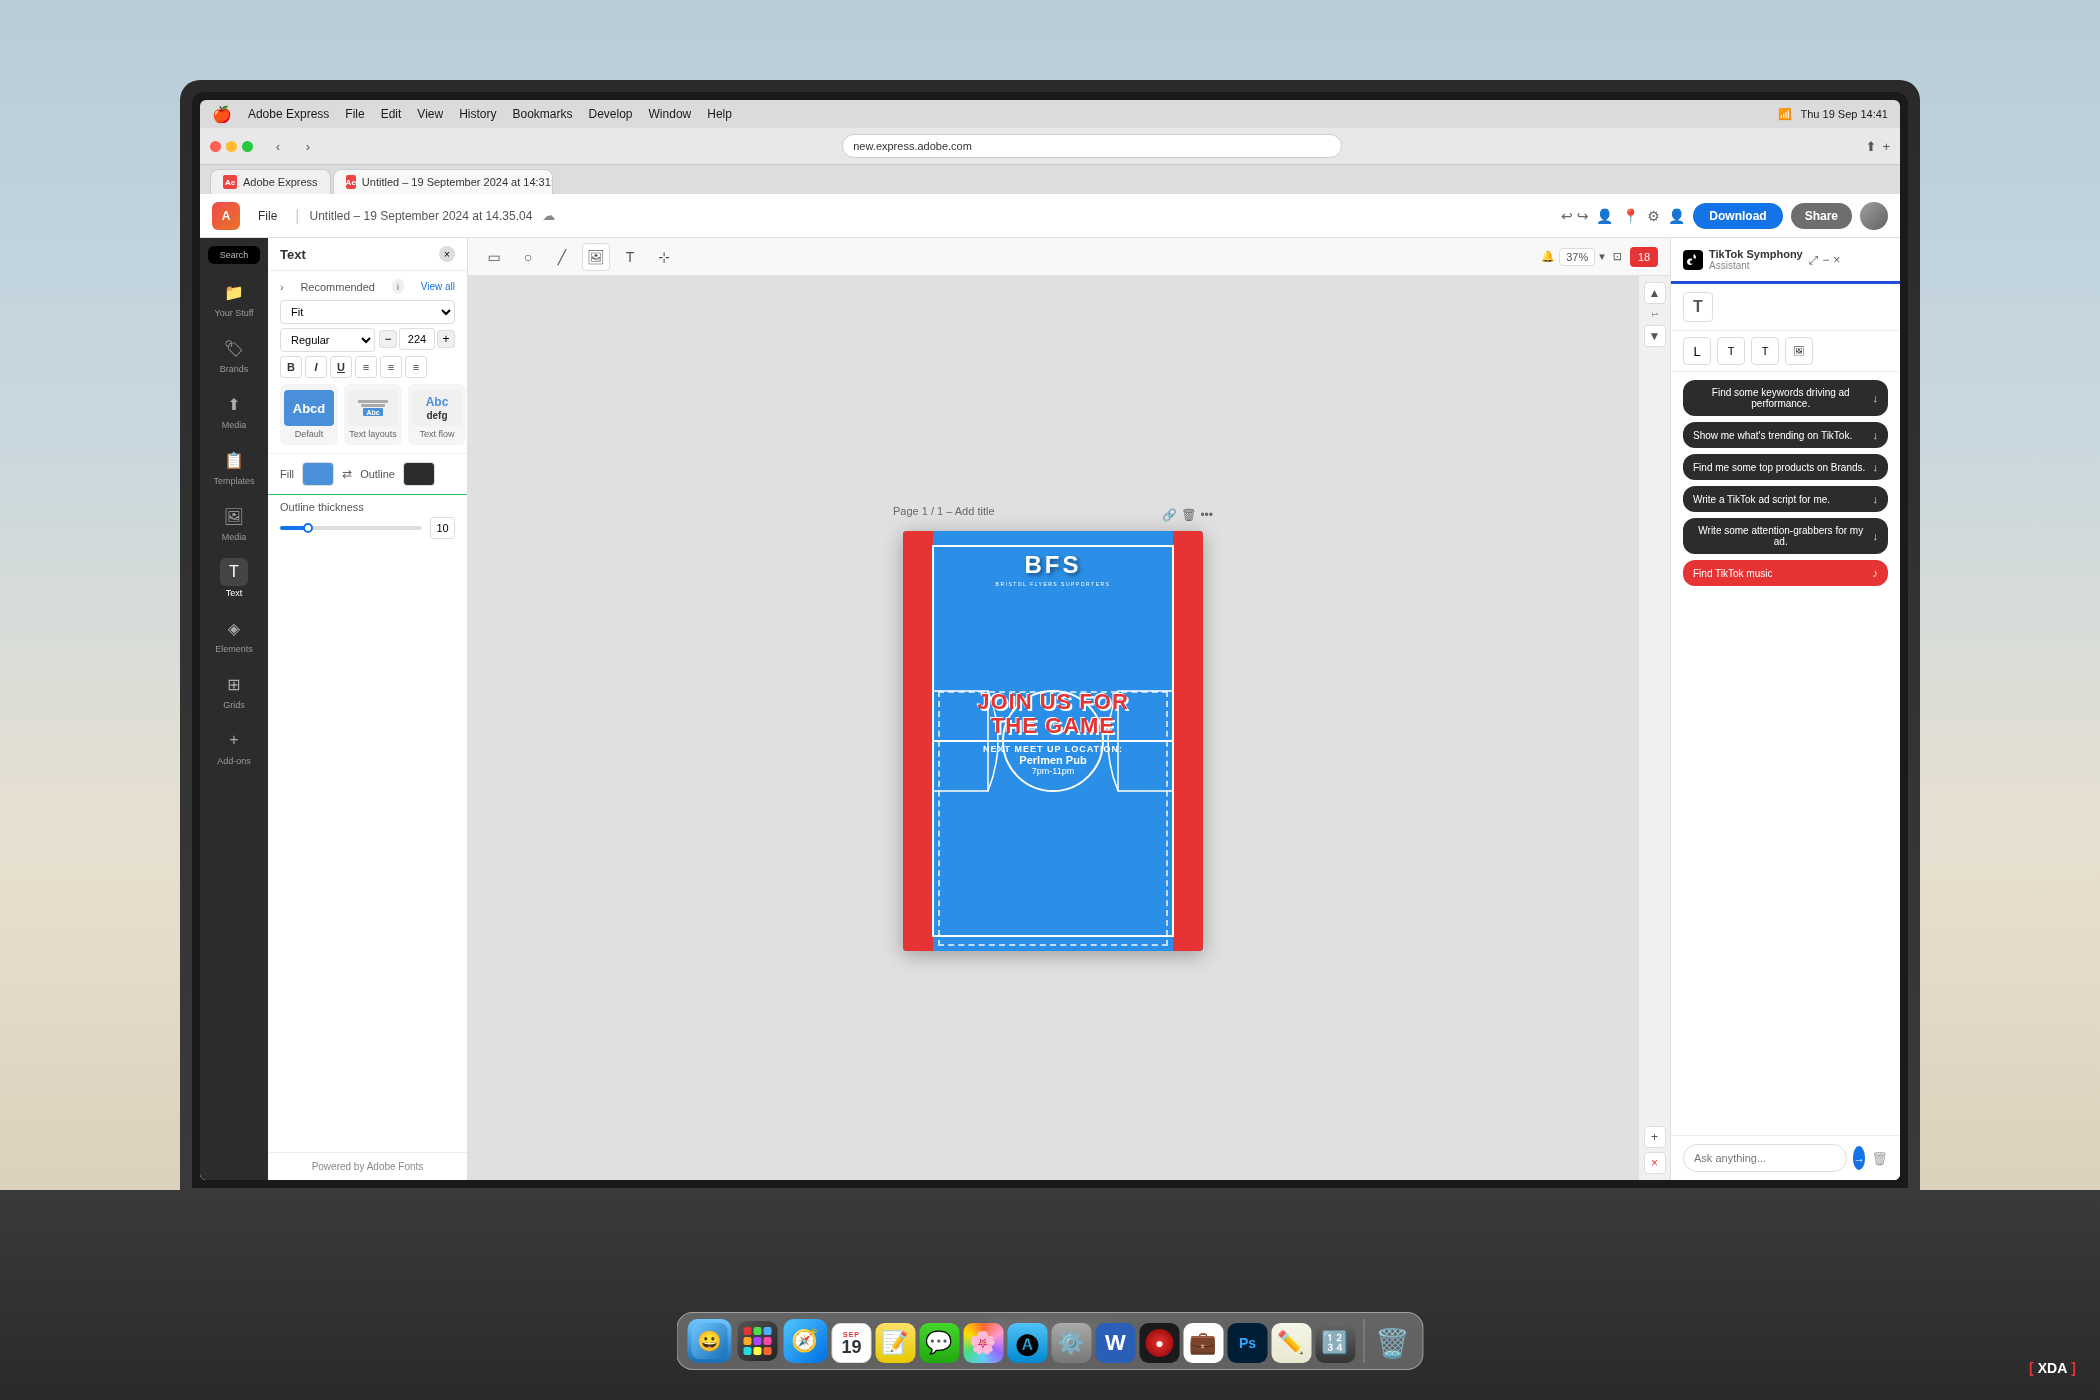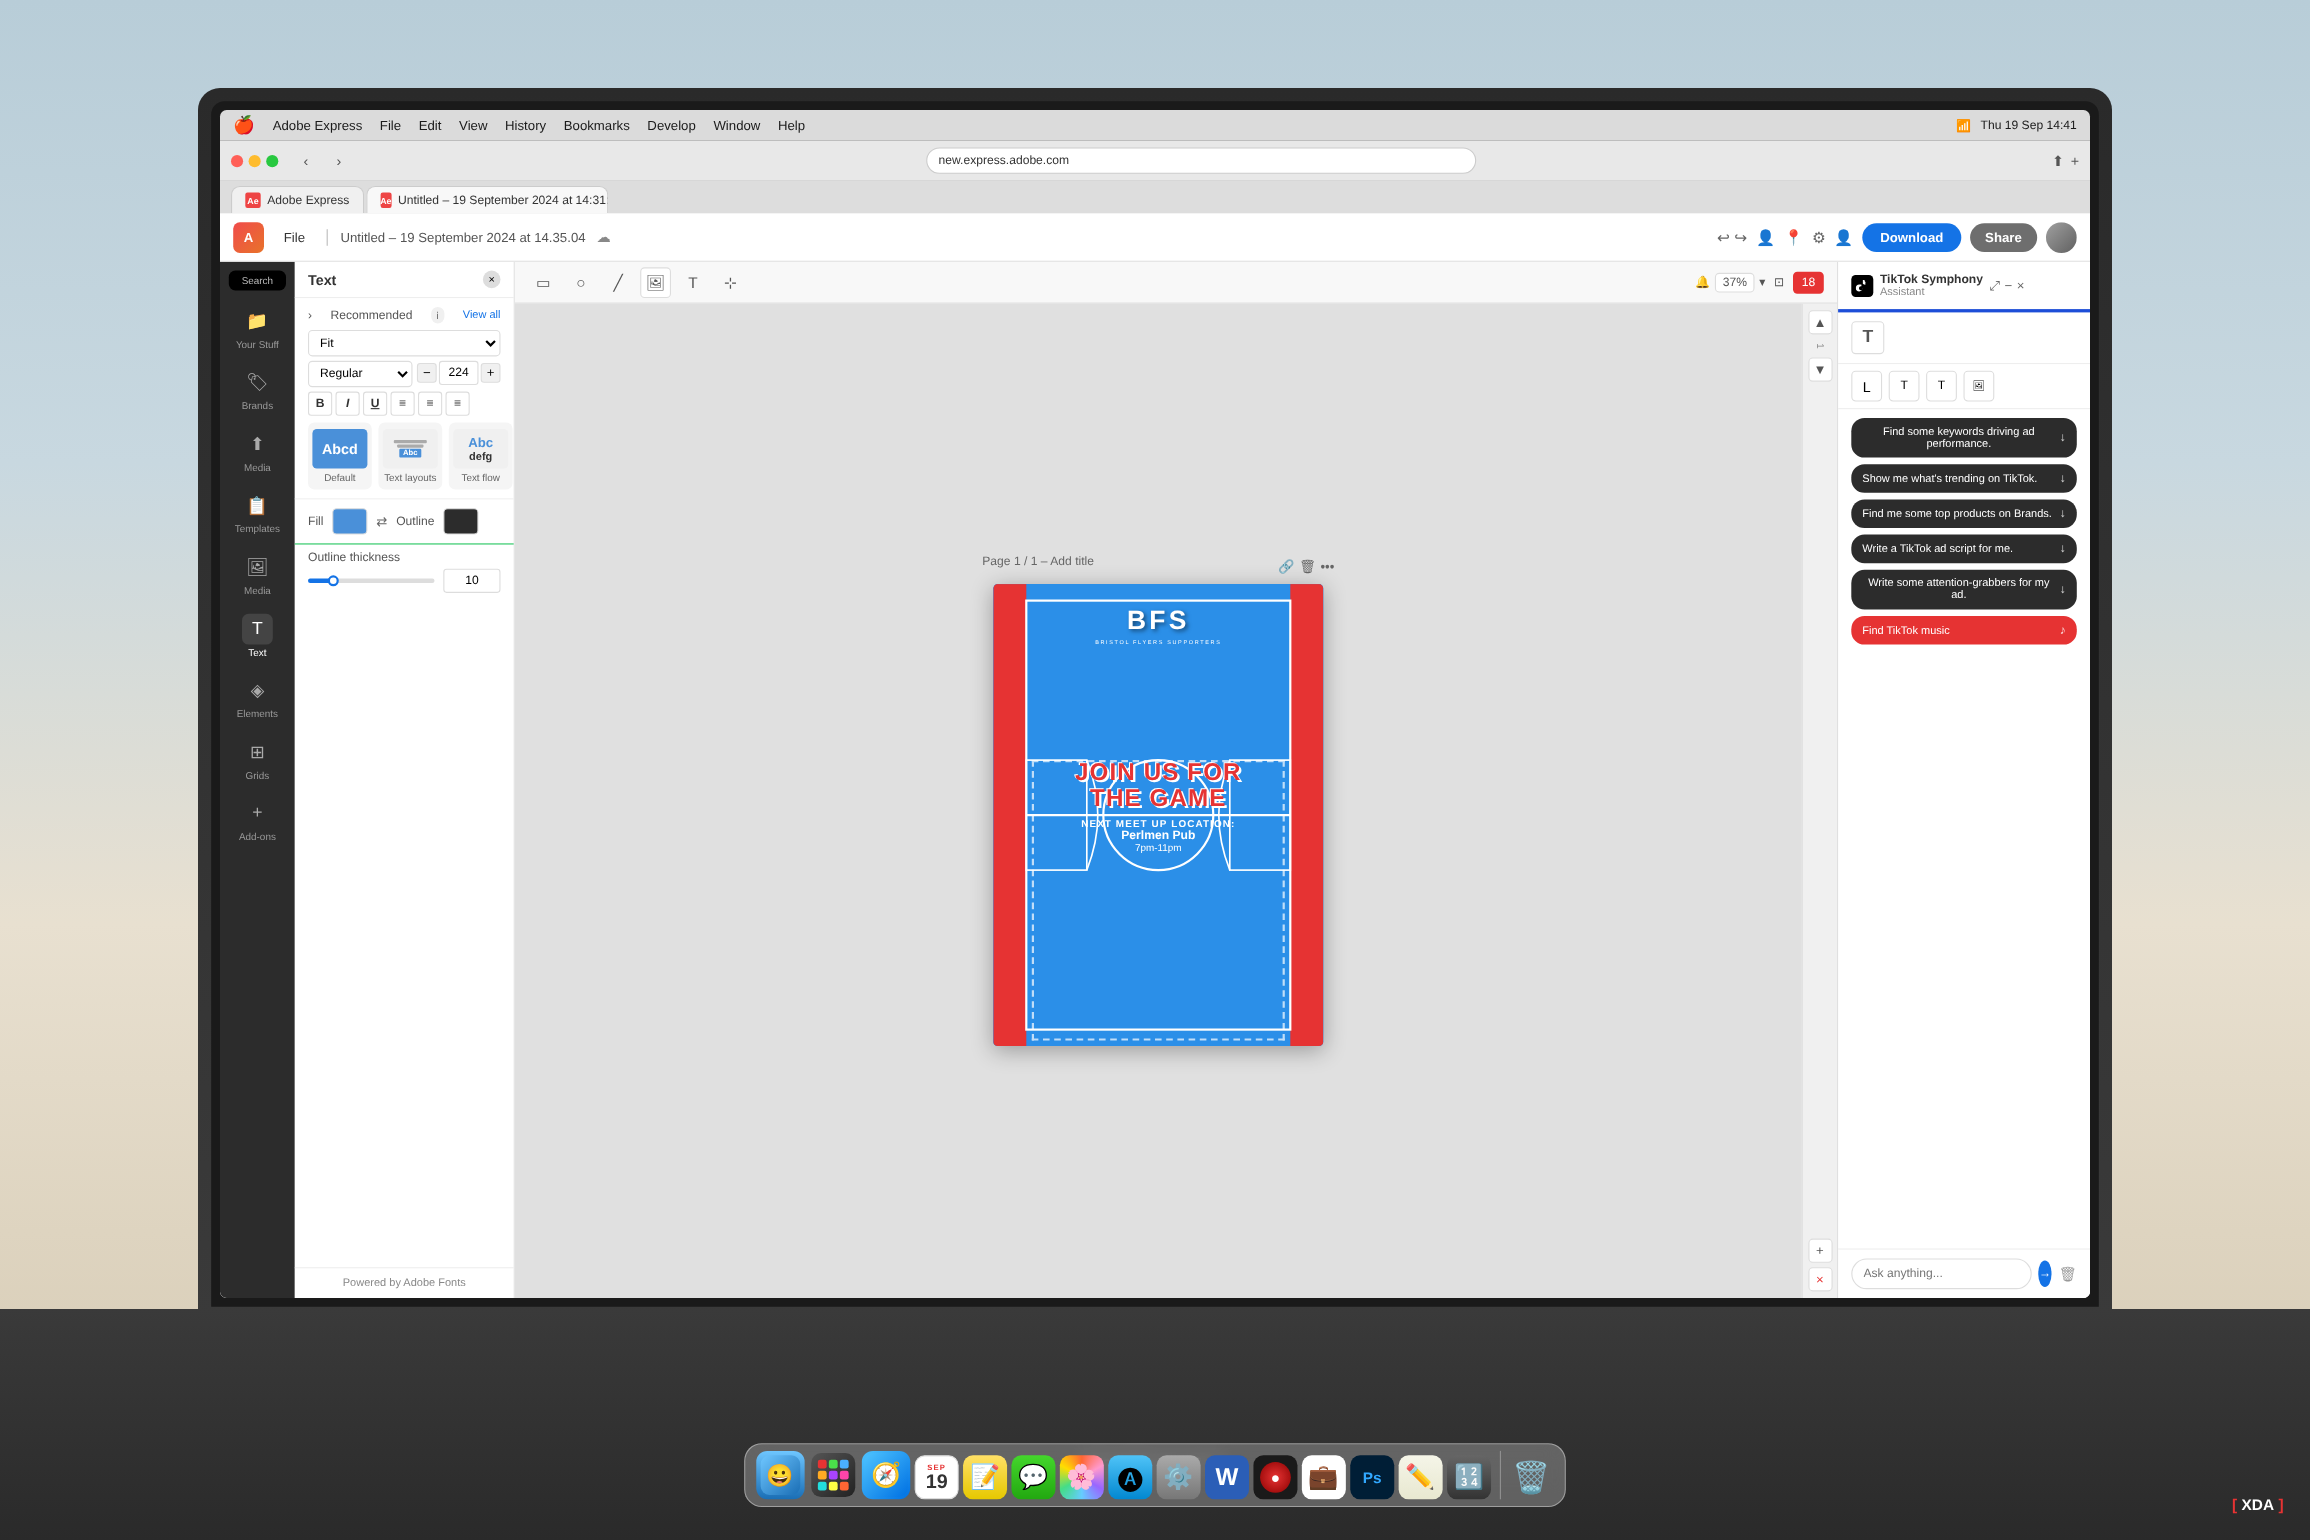--- a/index.html
+++ b/index.html
@@ -486,21 +486,21 @@
       padding: 6px 12px;
     }
     .thickness-label { font-size: 11px; color: #555; margin-bottom: 4px; }
     .thickness-slider {
       width: 100%;
       height: 4px;
       background: linear-gradient(to right, #1473e6 20%, #ddd 20%);
       border-radius: 2px;
     }
     .thickness-value {
-      width: 52px;
+      width: 25px;
       height: 22px;
       border: 1px solid #ddd;
       border-radius: 3px;
       text-align: center;
       font-size: 11px;
     }
     .panel-footer {
       margin-top: auto;
       padding: 8px 12px;
       border-top: 1px solid #eee;

